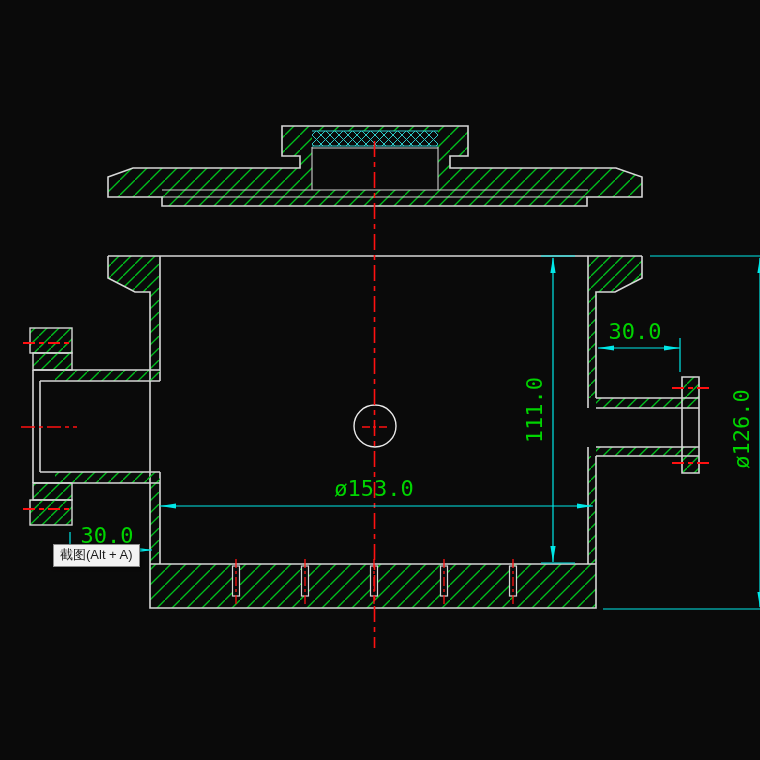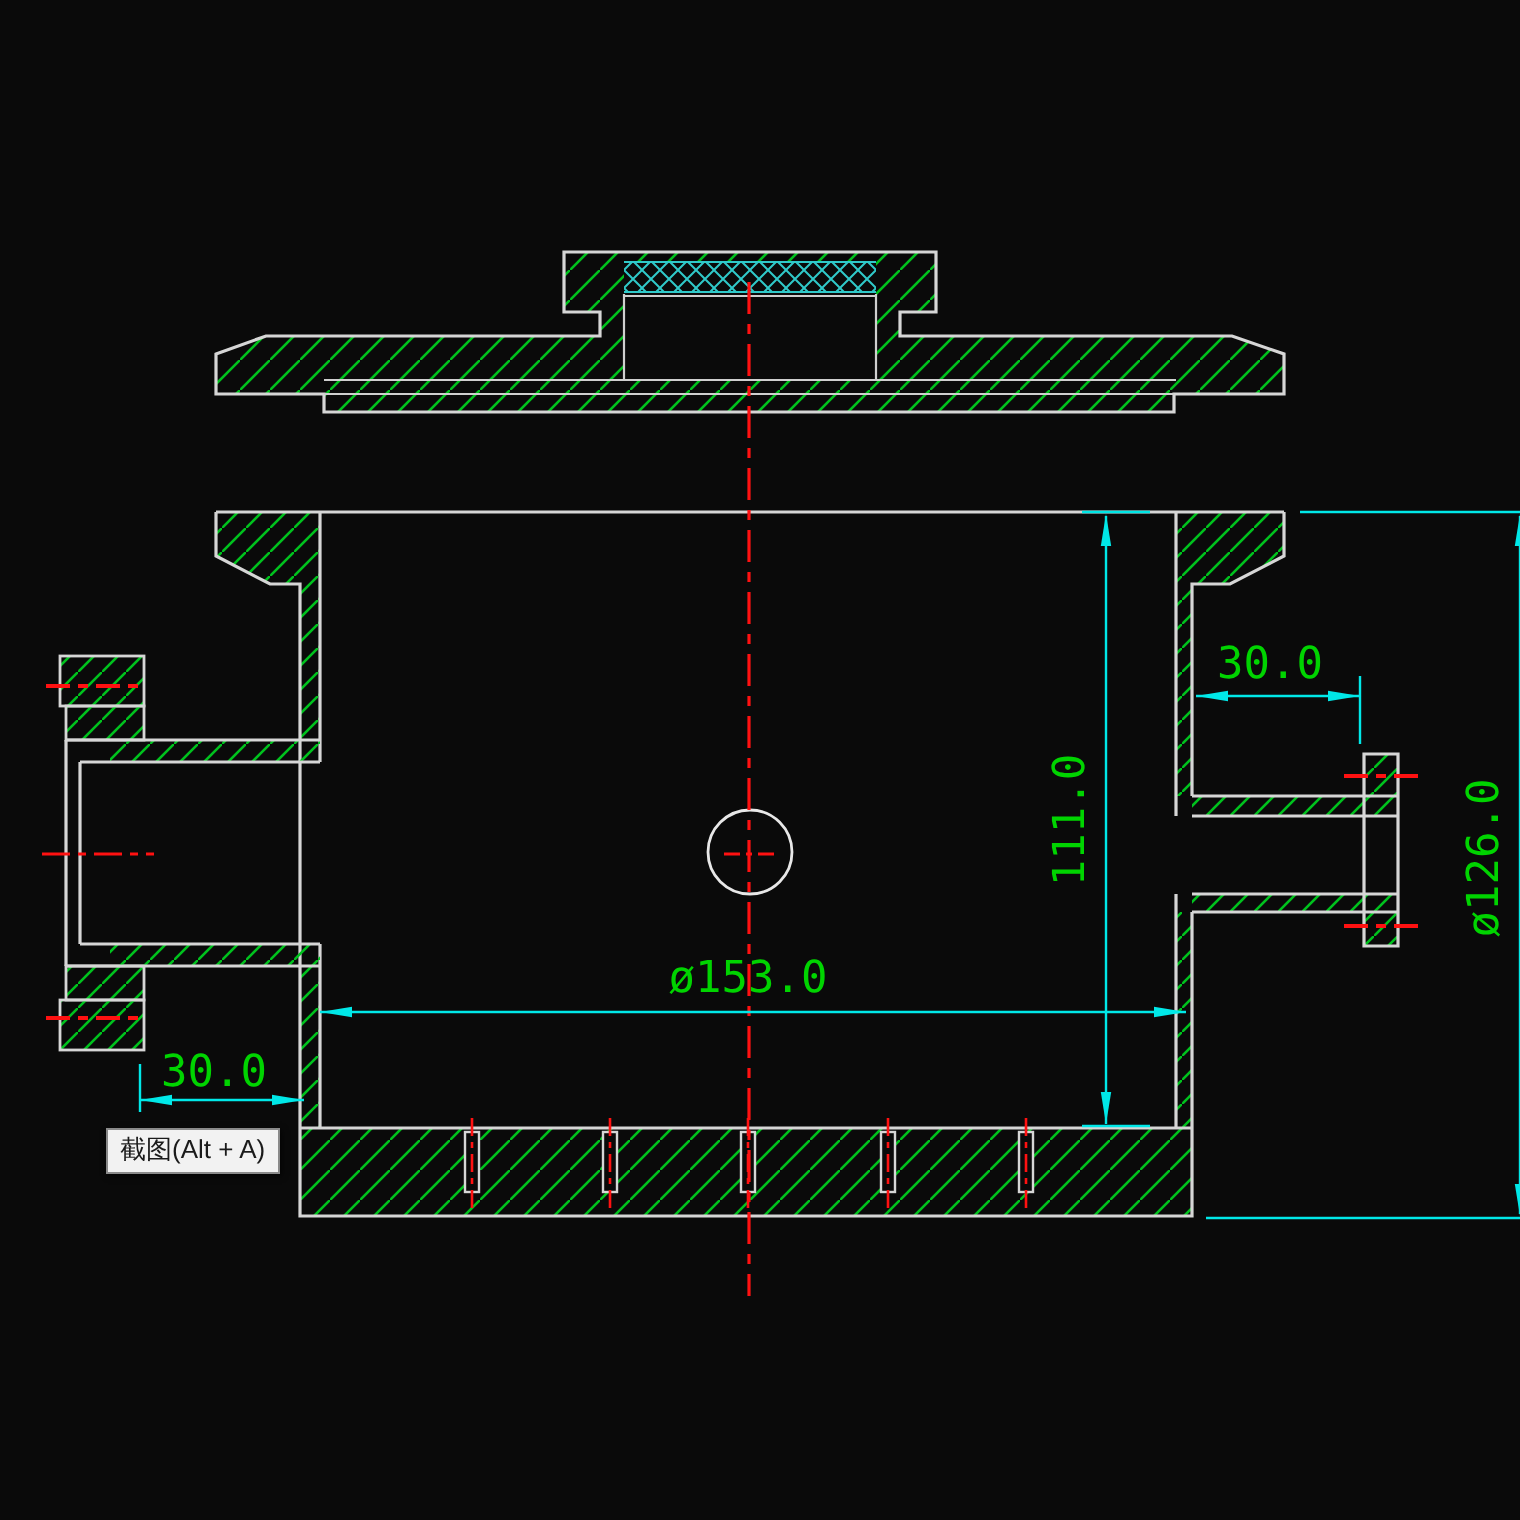--- a/index.html
+++ b/index.html
@@ -6,21 +6,21 @@
   .stage{position:relative;width:760px;height:760px;background:#0a0a0a;overflow:hidden;
          font-family:"DejaVu Sans Mono",monospace;margin-left:15px;}
   svg{position:absolute;left:0;top:0;}
   .outline{stroke:#d6d6d6;stroke-width:1.6;fill:none;}
   .outline-thin{stroke:#cfcfcf;stroke-width:1.1;fill:none;}
   .dim{stroke:#00e8e8;stroke-width:1.2;fill:none;}
   .dim-arrow{fill:#00e8e8;stroke:none;}
   .dim-text{fill:#00d400;font-size:22px;letter-spacing:0px;}
   .cl{stroke:#ff1111;fill:none;}
   .mesh-border{stroke:#2fc9c9;stroke-width:1.1;fill:none;}
-  .tooltip{position:absolute;left:38px;top:564px;background:#f2f2f2;color:#1b1b1b;
+  .tooltip{position:absolute;left:38px;top:544px;background:#f2f2f2;color:#1b1b1b;
            border:1px solid #8a8a8a;padding:1px 6px 2px 6px;font-size:13px;
            font-family:"Liberation Sans",sans-serif;white-space:nowrap;
            box-shadow:1px 1px 3px rgba(0,0,0,.65);}
 </style>
 </head>
 <body>
 
 <div class="stage">
 <svg width="760" height="760" viewBox="0 0 760 760">
   <defs>

